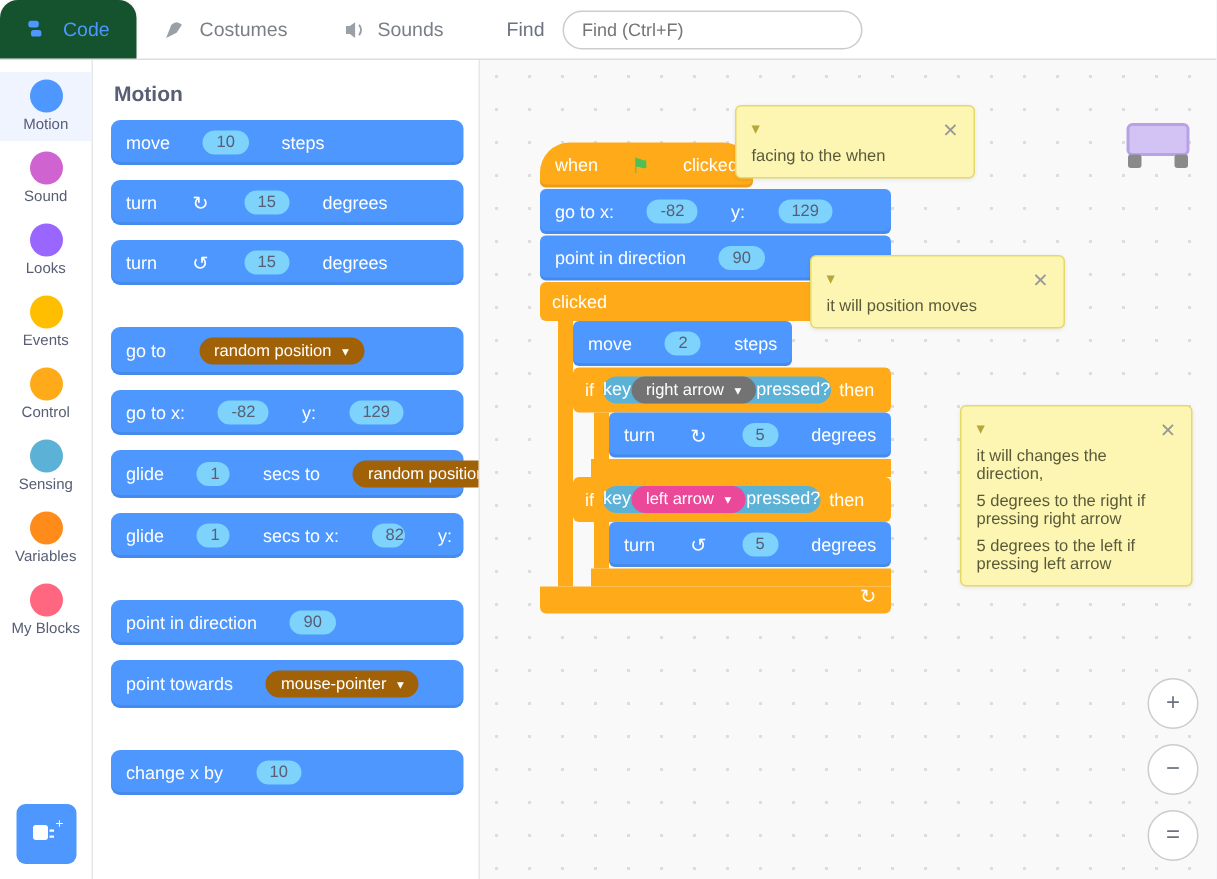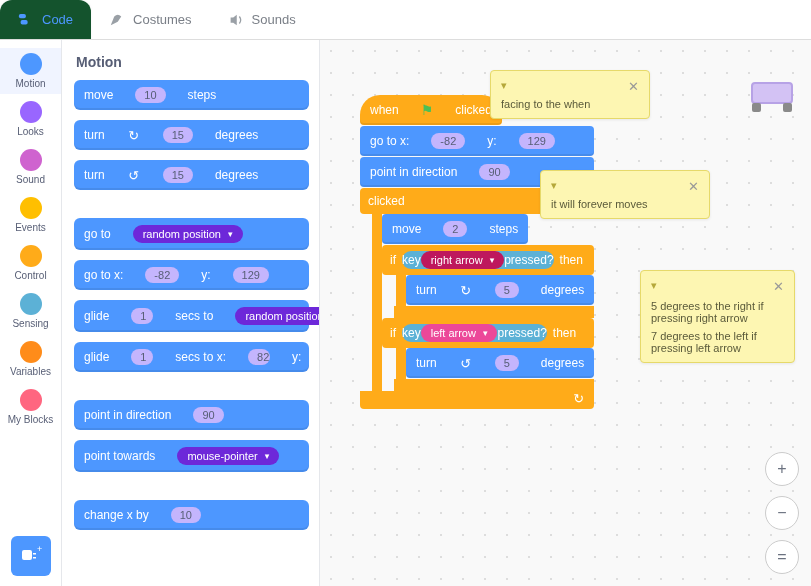--- a/index.html
+++ b/index.html
@@ -22,22 +22,22 @@
 .cat-label { font-size: 10px; color: #575e75; }
 .add-ext { width: 40px; height: 40px; background: #4d97ff; border-radius: 6px; margin-top: auto; margin-bottom: 10px; display: flex; align-items: center; justify-content: center; cursor: pointer; }
 
 .palette { width: 258px; background: #fff; border-right: 1px solid #e5e7eb; padding: 10px 10px 10px 12px; overflow: hidden; }
 .palette h3 { font-size: 14px; color: #575e75; font-weight: 600; margin: 4px 0 10px 2px; }
 .block-col { display: flex; flex-direction: column; gap: 10px; }
 
 .blk { display: inline-flex; align-items: center; background: #4d97ff; color: #fff; border-radius: 6px; padding: 7px 10px; font-size: 12px; gap: 22px; white-space: nowrap; box-shadow: inset 0 -2px 0 rgba(0,0,0,0.08); position: relative; }
 .blk-ctrl { background: #ffab19; }
 .blk-sense { background: #5cb1d6; border-radius: 14px; }
-.oval { background: #c4b5fd; color: #575e75; border-radius: 12px; padding: 2px 9px; font-size: 11px; min-width: 22px; display: inline-block; }
-.drop { background: #6d28d9; color: #fff; border-radius: 12px; padding: 3px 10px 3px 10px; font-size: 11px; display: inline-flex; align-items: center; gap: 5px; }
+.oval { background: #7dd3fc; color: #575e75; border-radius: 12px; padding: 2px 9px; font-size: 11px; min-width: 22px; display: inline-block; }
+.drop { background: #a16207; color: #fff; border-radius: 12px; padding: 3px 10px 3px 10px; font-size: 11px; display: inline-flex; align-items: center; gap: 5px; }
 .drop::after { content: "▾"; font-size: 9px; margin-left: 2px; }
 .rot-icon { display:inline-block; width:14px; font-size:13px; text-align:center;}
 
 .workspace { flex: 1; background: #f9f9f9; background-image: radial-gradient(#ddd 1px, transparent 0); background-size: 22px 22px; position: relative; overflow: hidden; }
 
 .stack { position: absolute; left: 40px; top: 55px; }
 .stack .blk { border-radius: 4px; margin-bottom: 1px; }
 .stack-hat { border-radius: 20px 20px 4px 4px !important; }
 .cblock { background: #ffab19; border-radius: 4px; padding: 6px 8px 6px 8px; color: #fff; font-size: 12px; position: relative; }
 .cbody { margin-left: 12px; border-left: 10px solid #ffab19; padding-left: 0; }
@@ -82,35 +82,39 @@
     <div class="tab">
       <span class="tab-icon">
           <svg viewBox="0 0 20 16">
             <path d="M3 5 h3 l4 -3 v12 l-4 -3 h-3 Z" fill="#9aa0a6"></path>
             <path d="M13 4 q3 4 0 8" fill="none" stroke="#9aa0a6" stroke-width="1.5"></path>
           </svg>
         </span>
       <span>Sounds</span>
     </div>
   </div>
+  <div class="find-area">
+    <span class="find-label">Find</span>
+    <input class="find-input" placeholder="Find (Ctrl+F)" style="">
+  </div>
 </div>
 
 <div class="main">
   <div class="category-rail">
     <div class="cat active">
         <div class="cat-dot" style="background:#4d97ff"></div>
         <div class="cat-label">Motion</div>
       </div>
     <div class="cat">
+        <div class="cat-dot" style="background:#cf63cf"></div>
+        <div class="cat-label">Sound</div>
+      </div>
+    <div class="cat">
         <div class="cat-dot" style="background:#9966ff"></div>
         <div class="cat-label">Looks</div>
-      </div>
-    <div class="cat">
-        <div class="cat-dot" style="background:#cf63cf"></div>
-        <div class="cat-label">Sound</div>
       </div>
     <div class="cat">
         <div class="cat-dot" style="background:#ffbf00"></div>
         <div class="cat-label">Events</div>
       </div>
     <div class="cat">
         <div class="cat-dot" style="background:#ffab19"></div>
         <div class="cat-label">Control</div>
       </div>
     <div class="cat">
@@ -218,21 +222,21 @@
           </div>
         <div class="cblock"><span>clicked</span></div>
         <div class="cbody">
           <div class="blk">
               <span>move</span>
               <span class="oval">2</span>
               <span>steps</span>
             </div>
           <div class="cblock" style="display:flex;align-items:center;gap:6px">
               <span>if</span>
-              <span class="blk-sense hex"><span>key</span><span class="drop" style="background:#be185d">right arrow</span><span>pressed?</span></span>
+              <span class="blk-sense hex"><span>key</span><span class="drop" style="background:#737373">right arrow</span><span>pressed?</span></span>
               <span>then</span>
             </div>
           <div class="cbody2"><div class="blk">
                 <span>turn</span>
                 <span class="rot-icon">↻</span>
                 <span class="oval">5</span>
                 <span>degrees</span>
               </div></div>
           <div class="cclose2"></div>
           <div class="cblock" style="display:flex;align-items:center;gap:6px">
@@ -257,29 +261,30 @@
           <span>▾</span>
           <span class="cl">✕</span>
         </div>
       <div>facing to the when</div>
     </div>
     <div class="comment" style="left:220px;top:130px;width:170px">
       <div class="hd">
           <span>▾</span>
           <span class="cl">✕</span>
         </div>
-      <div>it will forever moves</div>
+      <div>it will position moves</div>
     </div>
     <div class="comment" style="left:320px;top:230px;width:155px">
       <div class="hd">
           <span>▾</span>
           <span class="cl">✕</span>
         </div>
+      <div>it will changes the direction,</div>
       <div style="margin-top:6px">5 degrees to the right if pressing right arrow</div>
-      <div style="margin-top:6px">7 degrees to the left if pressing left arrow</div>
+      <div style="margin-top:6px">5 degrees to the left if pressing left arrow</div>
     </div>
 
     <div class="sprite">
       <div class="body"></div>
         <div class="w1"></div>
         <div class="w2"></div>
     </div>
 
     <div class="wsbtns">
       <div class="wsbtn">

